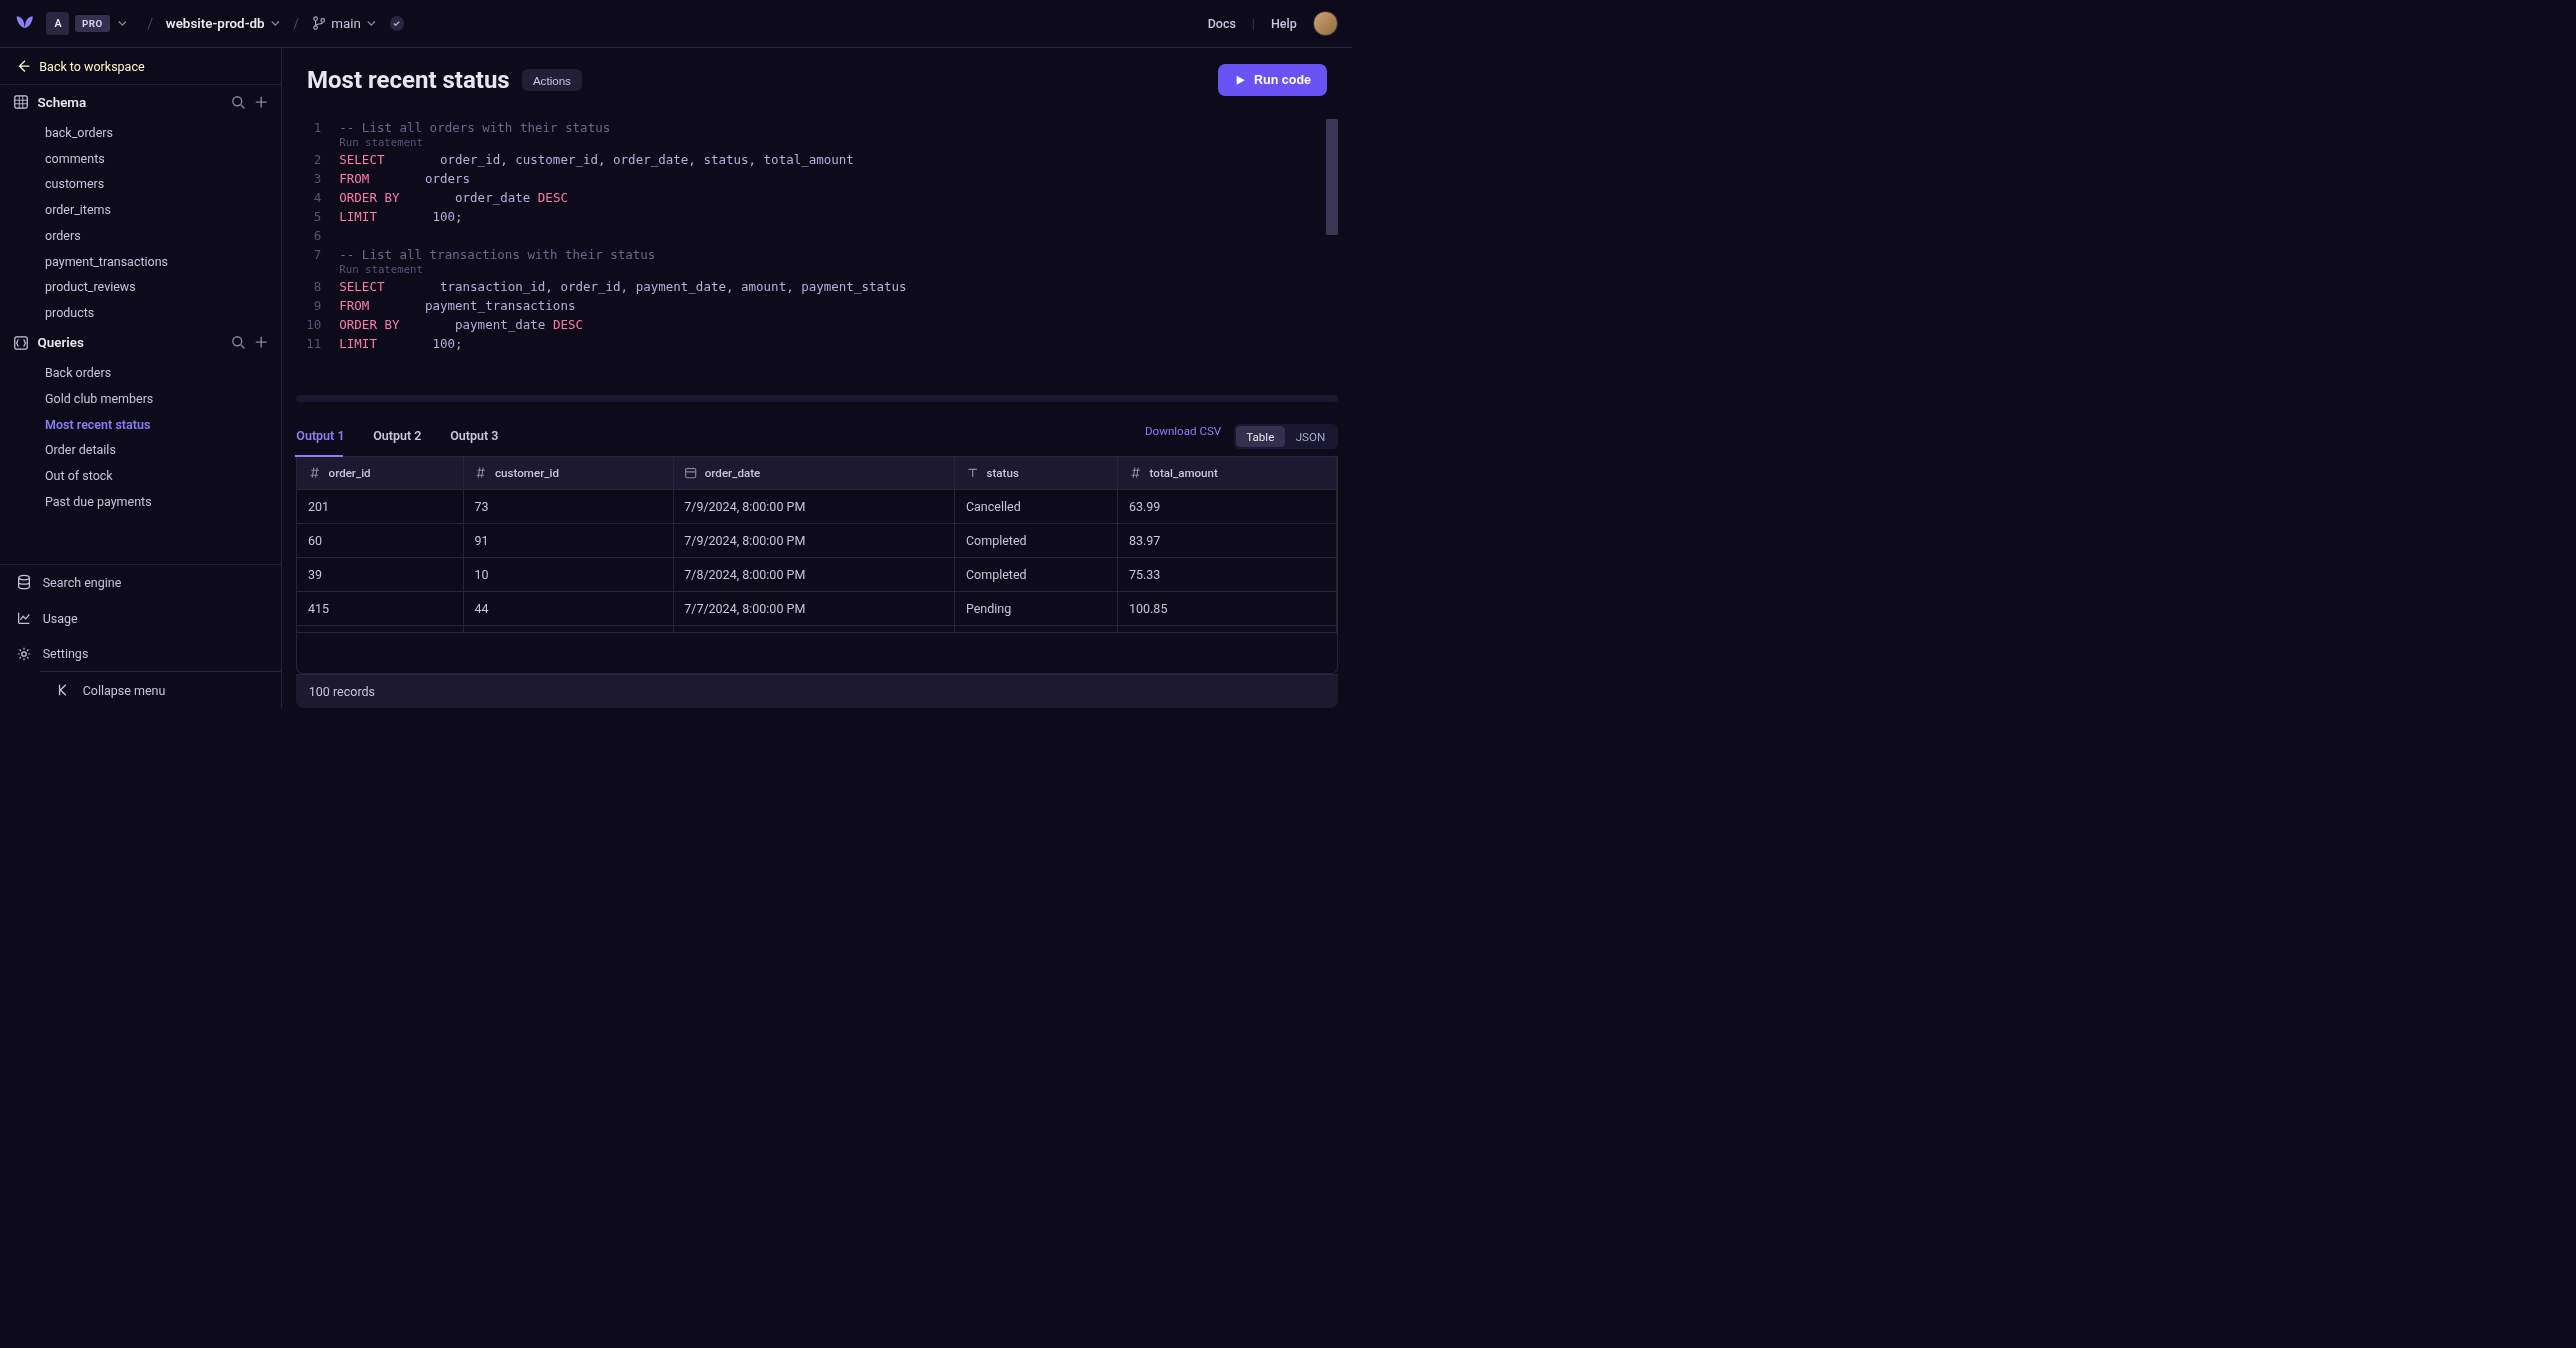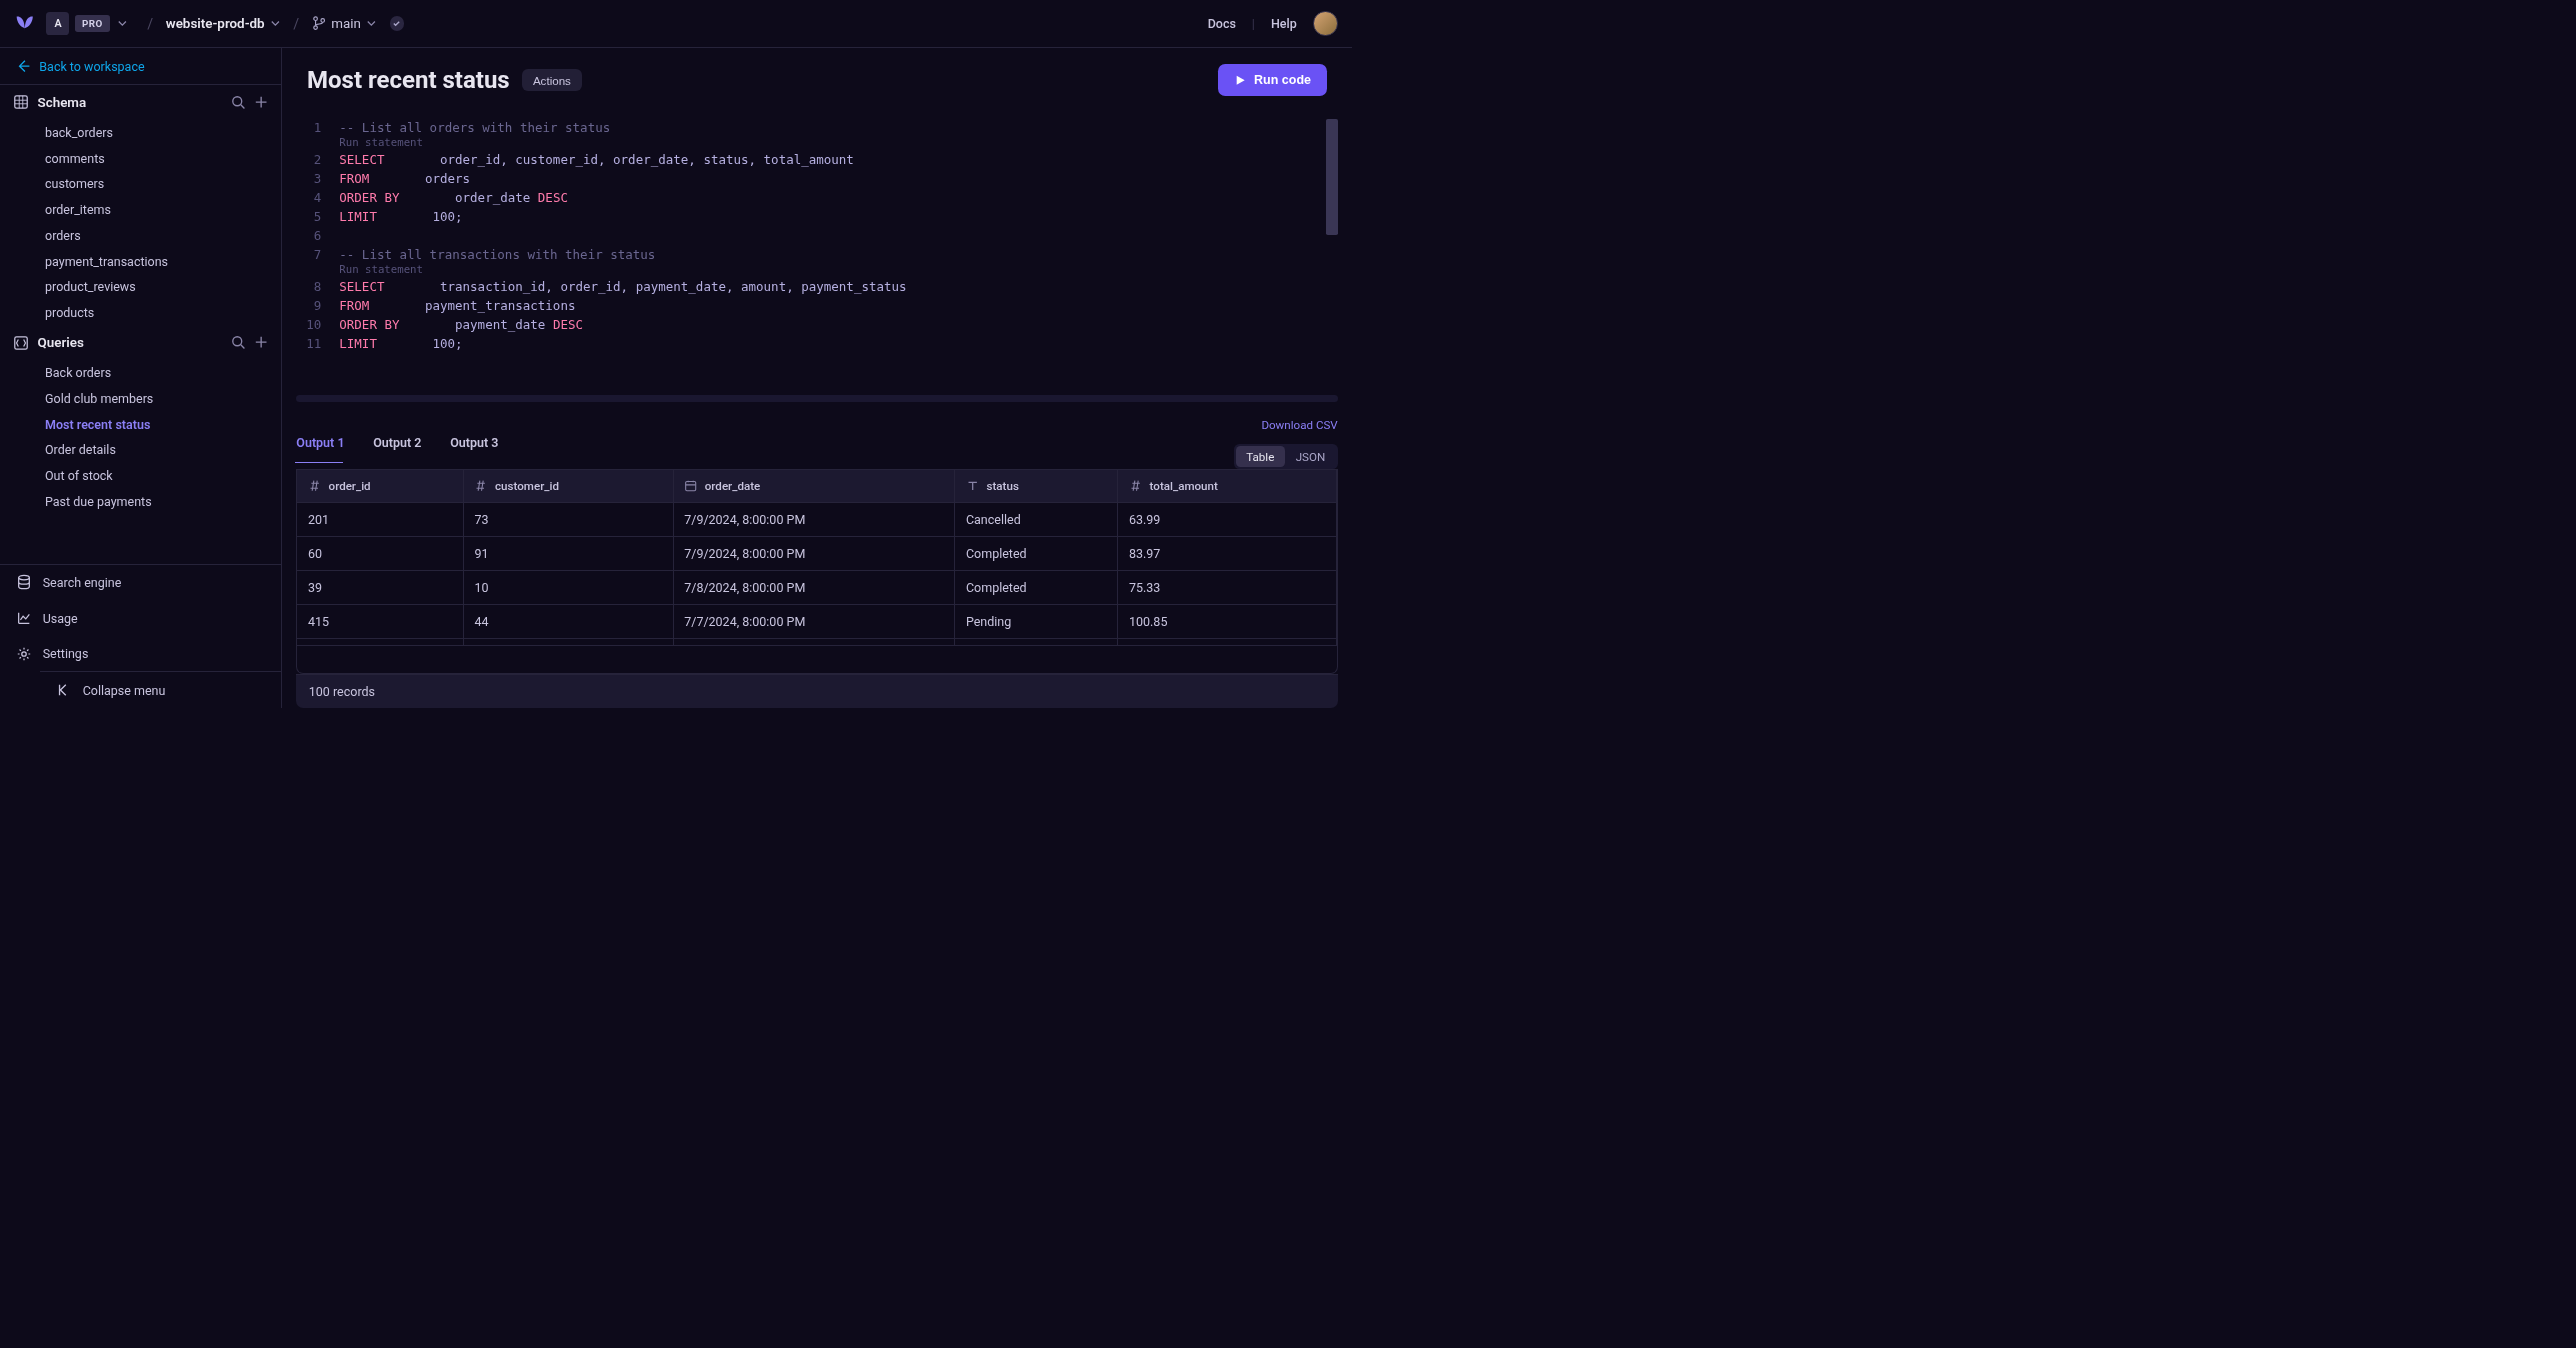--- a/index.html
+++ b/index.html
@@ -39,21 +39,21 @@
 }
 .status-dot svg { width: 9px; height: 9px; }
 .topbar-right { margin-left: auto; display: flex; align-items: center; gap: 16px; }
 .top-link { color: #c8c4de; font-weight: 500; cursor: pointer; }
 .top-sep { color: #3a3650; }
 .avatar { width: 25px; height: 25px; border-radius: 50%; background: linear-gradient(135deg,#d4a373,#8a6d3b); border:0.9px solid #3a3650;}
 .layout { display: flex; height: calc(100% - 48px); }
 .sidebar { width: 282px; border-right: 0.9px solid #26233a; display: flex; flex-direction: column; }
 .back-link {
   display: flex; align-items: center; gap: 9px; padding: 10.7px 16px;
-  border-bottom: 0.9px solid #26233a; color: #0ea5e9; cursor: pointer;
+  border-bottom: 0.9px solid #26233a; color: #fef9c3; cursor: pointer;
 }
 .side-section {
   display: flex; align-items: center; padding: 9px 12.5px; gap: 9px;
   font-weight: 600; font-size: 13.4px;
 }
 .side-section .actions { margin-left: auto; display: flex; gap: 9px; color: #8a85a8;}
 .side-section .icon-btn { cursor: pointer; }
 .side-list { display: flex; flex-direction: column; }
 .side-item {
   padding: 5.4px 12.5px 5.4px 45px; color: #c8c4de; cursor: pointer; font-size: 12.5px;
@@ -103,21 +103,21 @@
 .tabs-row { display: flex; align-items: center; border-bottom: 0.9px solid #26233a; }
 .tab {
   padding: 10.7px 10.7px 12.5px 0; margin-right: 18px; color: #c8c4de;
   font-weight: 600; cursor: pointer; position: relative;
 }
 .tab.active { color: #8b7ff5; }
 .tab.active::after {
   content: ''; position: absolute; left: -1.8px; right: 12.5px; bottom: -0.9px;
   height: 1.8px; background: #8b7ff5;
 }
-.tabs-right { margin-left: auto; display: flex; align-items: flex-end; gap: 12.5px; font-size: 11.6px; flex-direction: column;}
+.tabs-right { margin-left: auto; display: flex; align-items: flex-start; gap: 12.5px; font-size: 11.6px;}
 .dl-link { color: #8b7ff5; cursor: pointer; }
 .toggle-group {
   display: flex; background: #1a1730; border-radius: 5.4px; padding: 1.8px;
 }
 .toggle-btn { padding: 3.6px 10.7px; border-radius: 4.5px; cursor: pointer; color: #aaa6c8;}
 .toggle-btn.active { background: #35304d; color: #e8e6f0; }
 .table-wrap { flex:1; overflow:auto; border: 0.9px solid #26233a; border-top:none; border-radius: 0 0 7.2px 7.2px;}
 table { width: 100%; border-collapse: collapse; }
 th {
   background: #1c1930; text-align: left; padding: 9px 10.7px; font-weight: 500;

